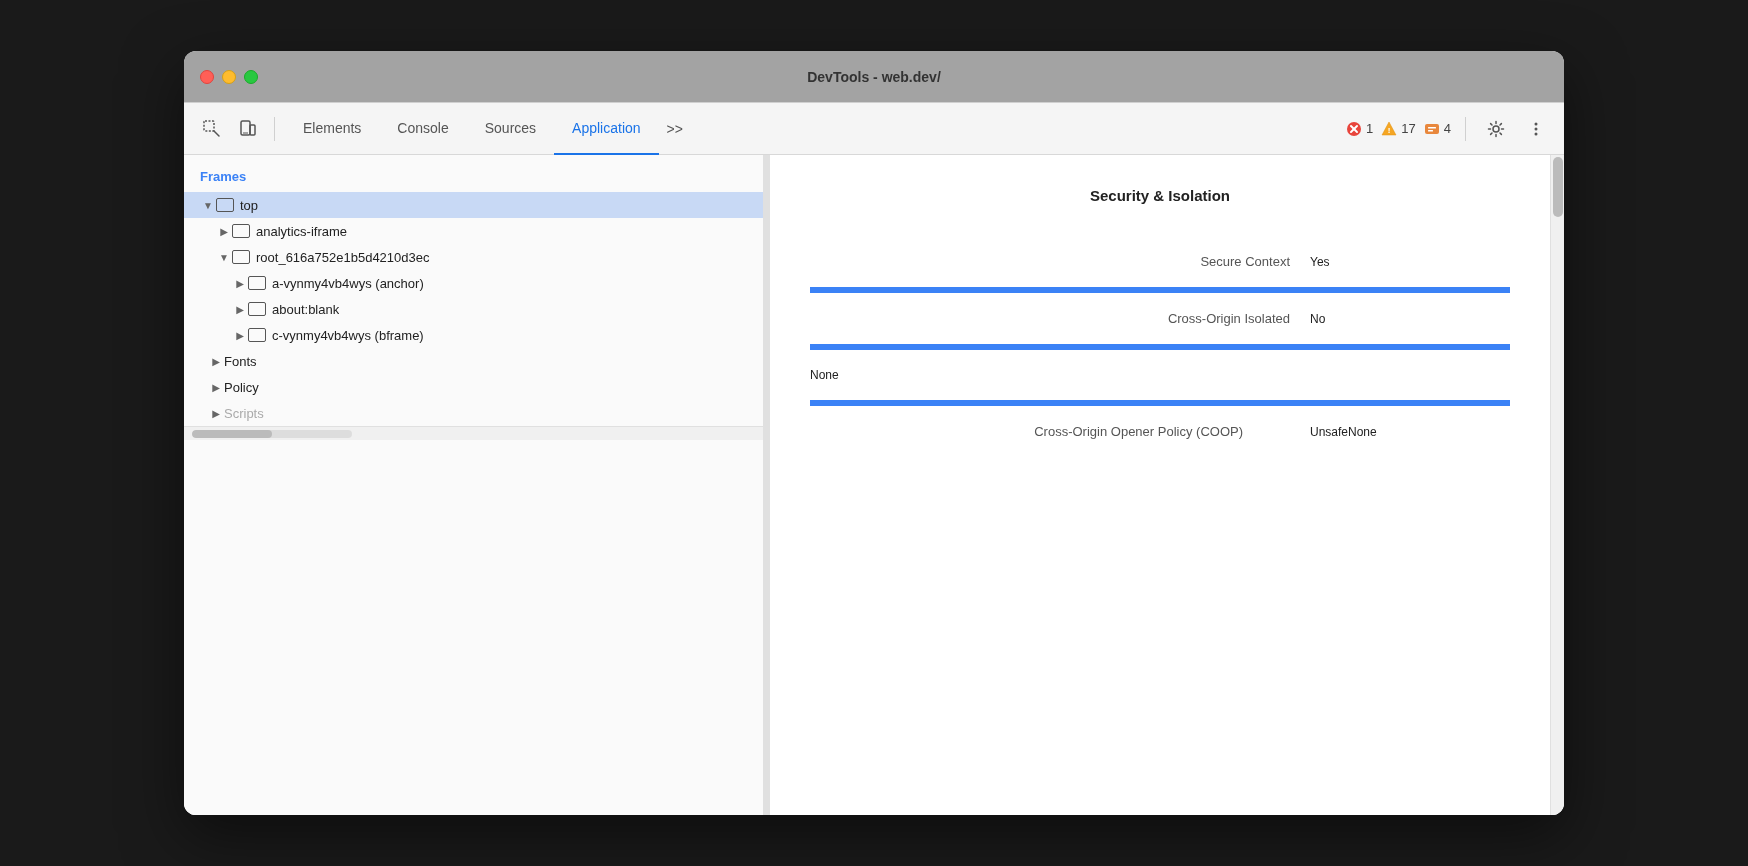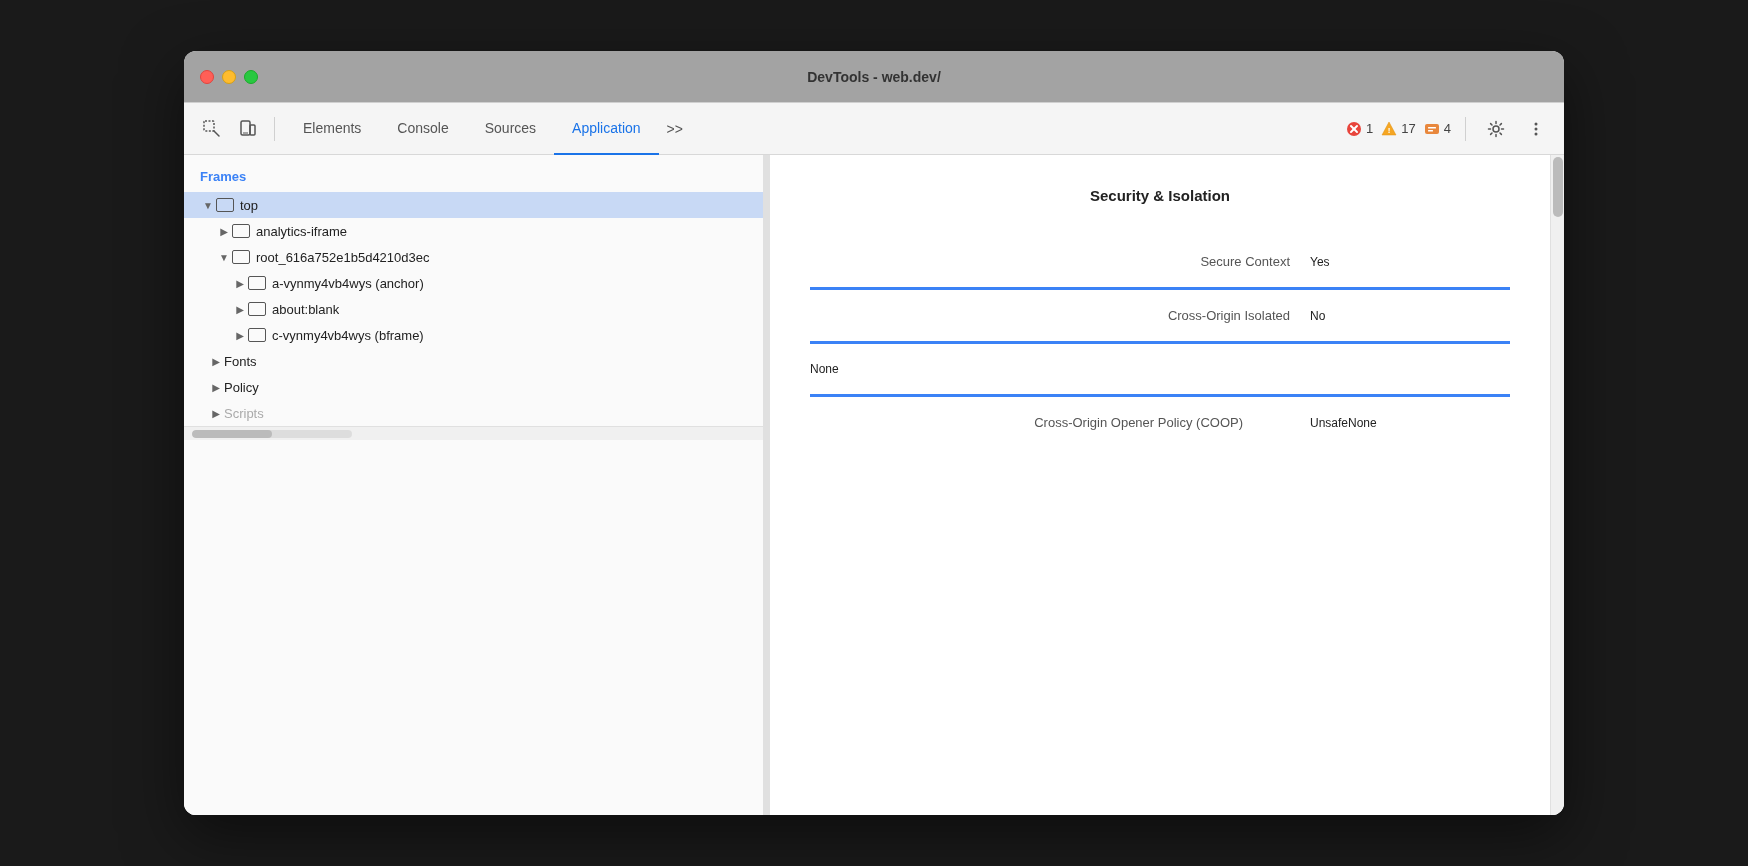--- a/index.html
+++ b/index.html
@@ -222,21 +222,21 @@
       font-size: 15px;
       font-weight: 700;
       color: #222;
       margin-bottom: 32px;
       text-align: center;
     }
     .info-row {
       display: flex;
       align-items: center;
       padding: 18px 0;
-      border-bottom: 3px solid #3b82f6;
+      border-bottom: 6px solid #3b82f6;
     }
     .info-row:last-child { border-bottom: none; gap: 47px; }
     .info-label {
       flex: 1;
       text-align: right;
       font-size: 13px;
       color: #555;
       padding-right: 20px;
     }
     .info-value {

